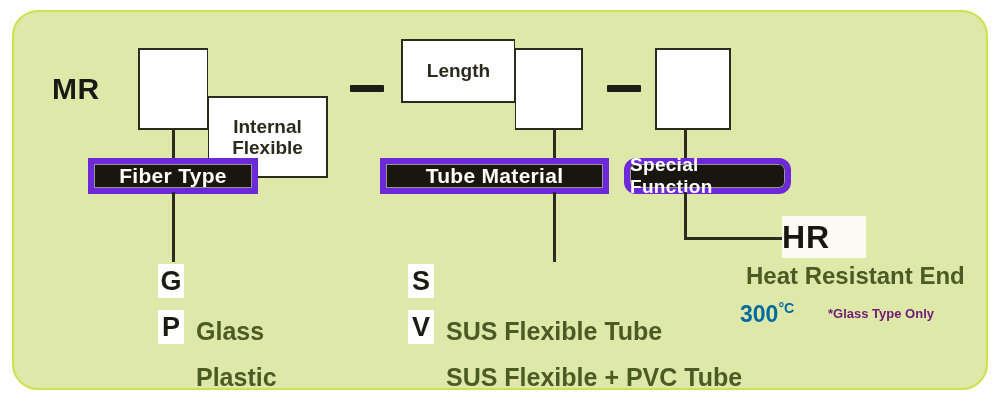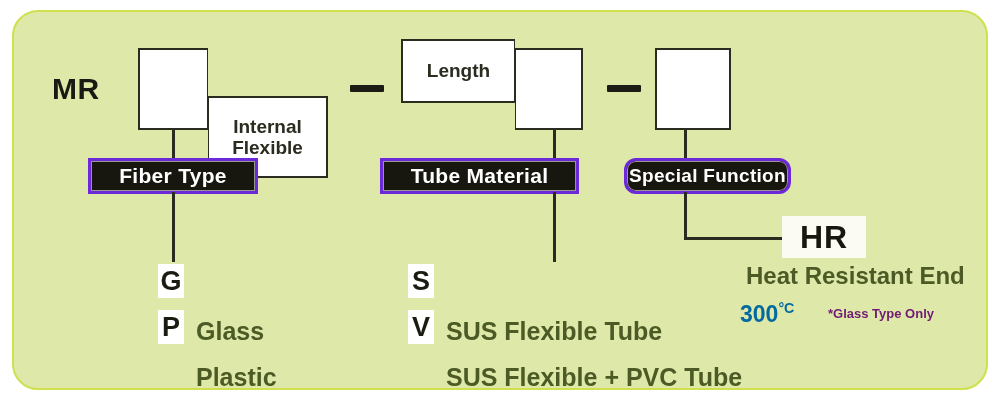--- a/index.html
+++ b/index.html
@@ -74,33 +74,33 @@
     background: #1c1c14;
     border-radius: 1px;
   }
   .dash-1 { left: 350px; top: 85px; width: 34px; }
   .dash-2 { left: 607px; top: 85px; width: 34px; }
 
   
   .banner {
     position: absolute;
     background: #17170f;
-    border: 3px solid #6d28d9;
+    border: 6px solid #6d28d9;
     box-sizing: border-box;
     display: flex;
     align-items: center;
     justify-content: center;
     color: #ffffff;
     font-size: 21px;
     font-weight: bold;
     letter-spacing: 0.3px;
     box-shadow: inset 0 0 0 1px rgba(255,255,255,0.55);
   }
   .banner-fiber { left: 88px;  top: 158px; width: 170px; height: 36px; }
-  .banner-tube  { left: 380px; top: 158px; width: 199px; height: 36px; }
+  .banner-tube  { left: 380px; top: 158px; width: 229px; height: 36px; }
   .banner-sf    { left: 624px; top: 158px; width: 167px; height: 36px; font-size: 19px; border-radius: 12px; }
 
   
   .vline {
     position: absolute;
     width: 3px;
     background: #2b2b20;
   }
   .hline {
     position: absolute;
@@ -148,21 +148,21 @@
   
   .hr-chip {
     position: absolute;
     left: 782px;
     top: 216px;
     width: 84px;
     height: 42px;
     background: #fbfbf4;
     display: flex;
     align-items: center;
-    justify-content: center;
+    justify-content: flex-start;
     font-size: 32px;
     font-weight: bold;
     color: #17170f;
     letter-spacing: 1px;
   }
   .hr-desc {
     position: absolute;
     left: 746px;
     top: 262px;
     font-size: 24px;

